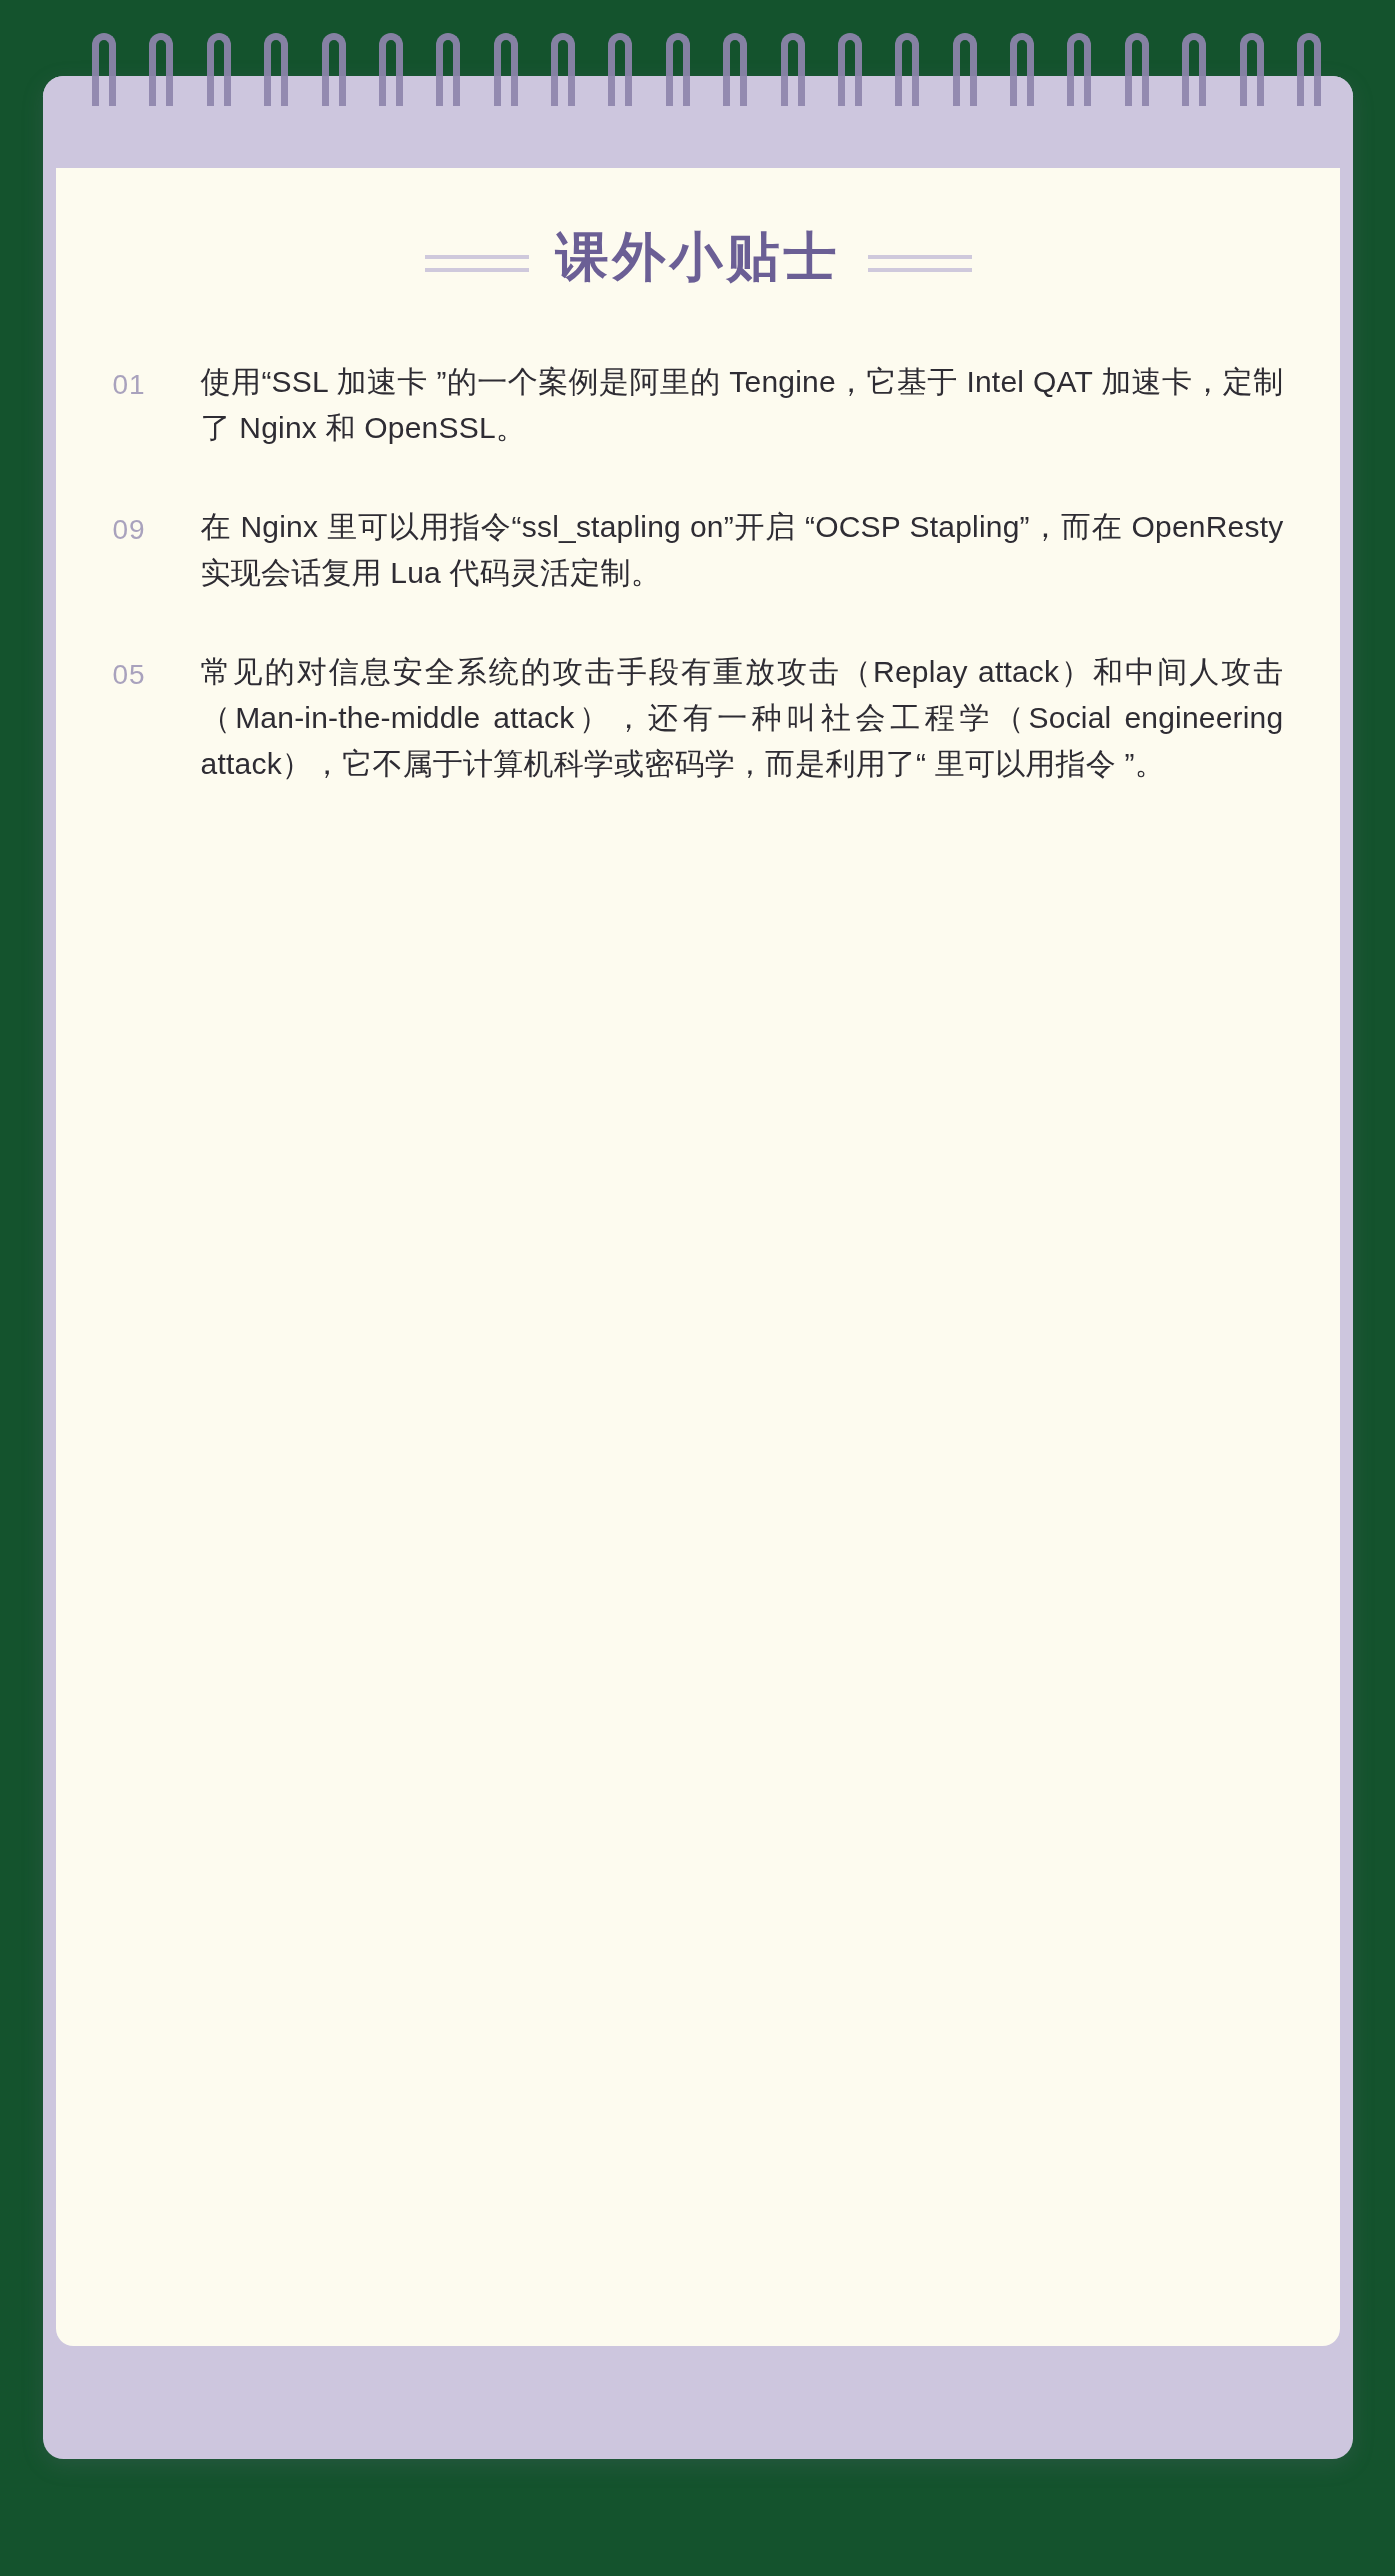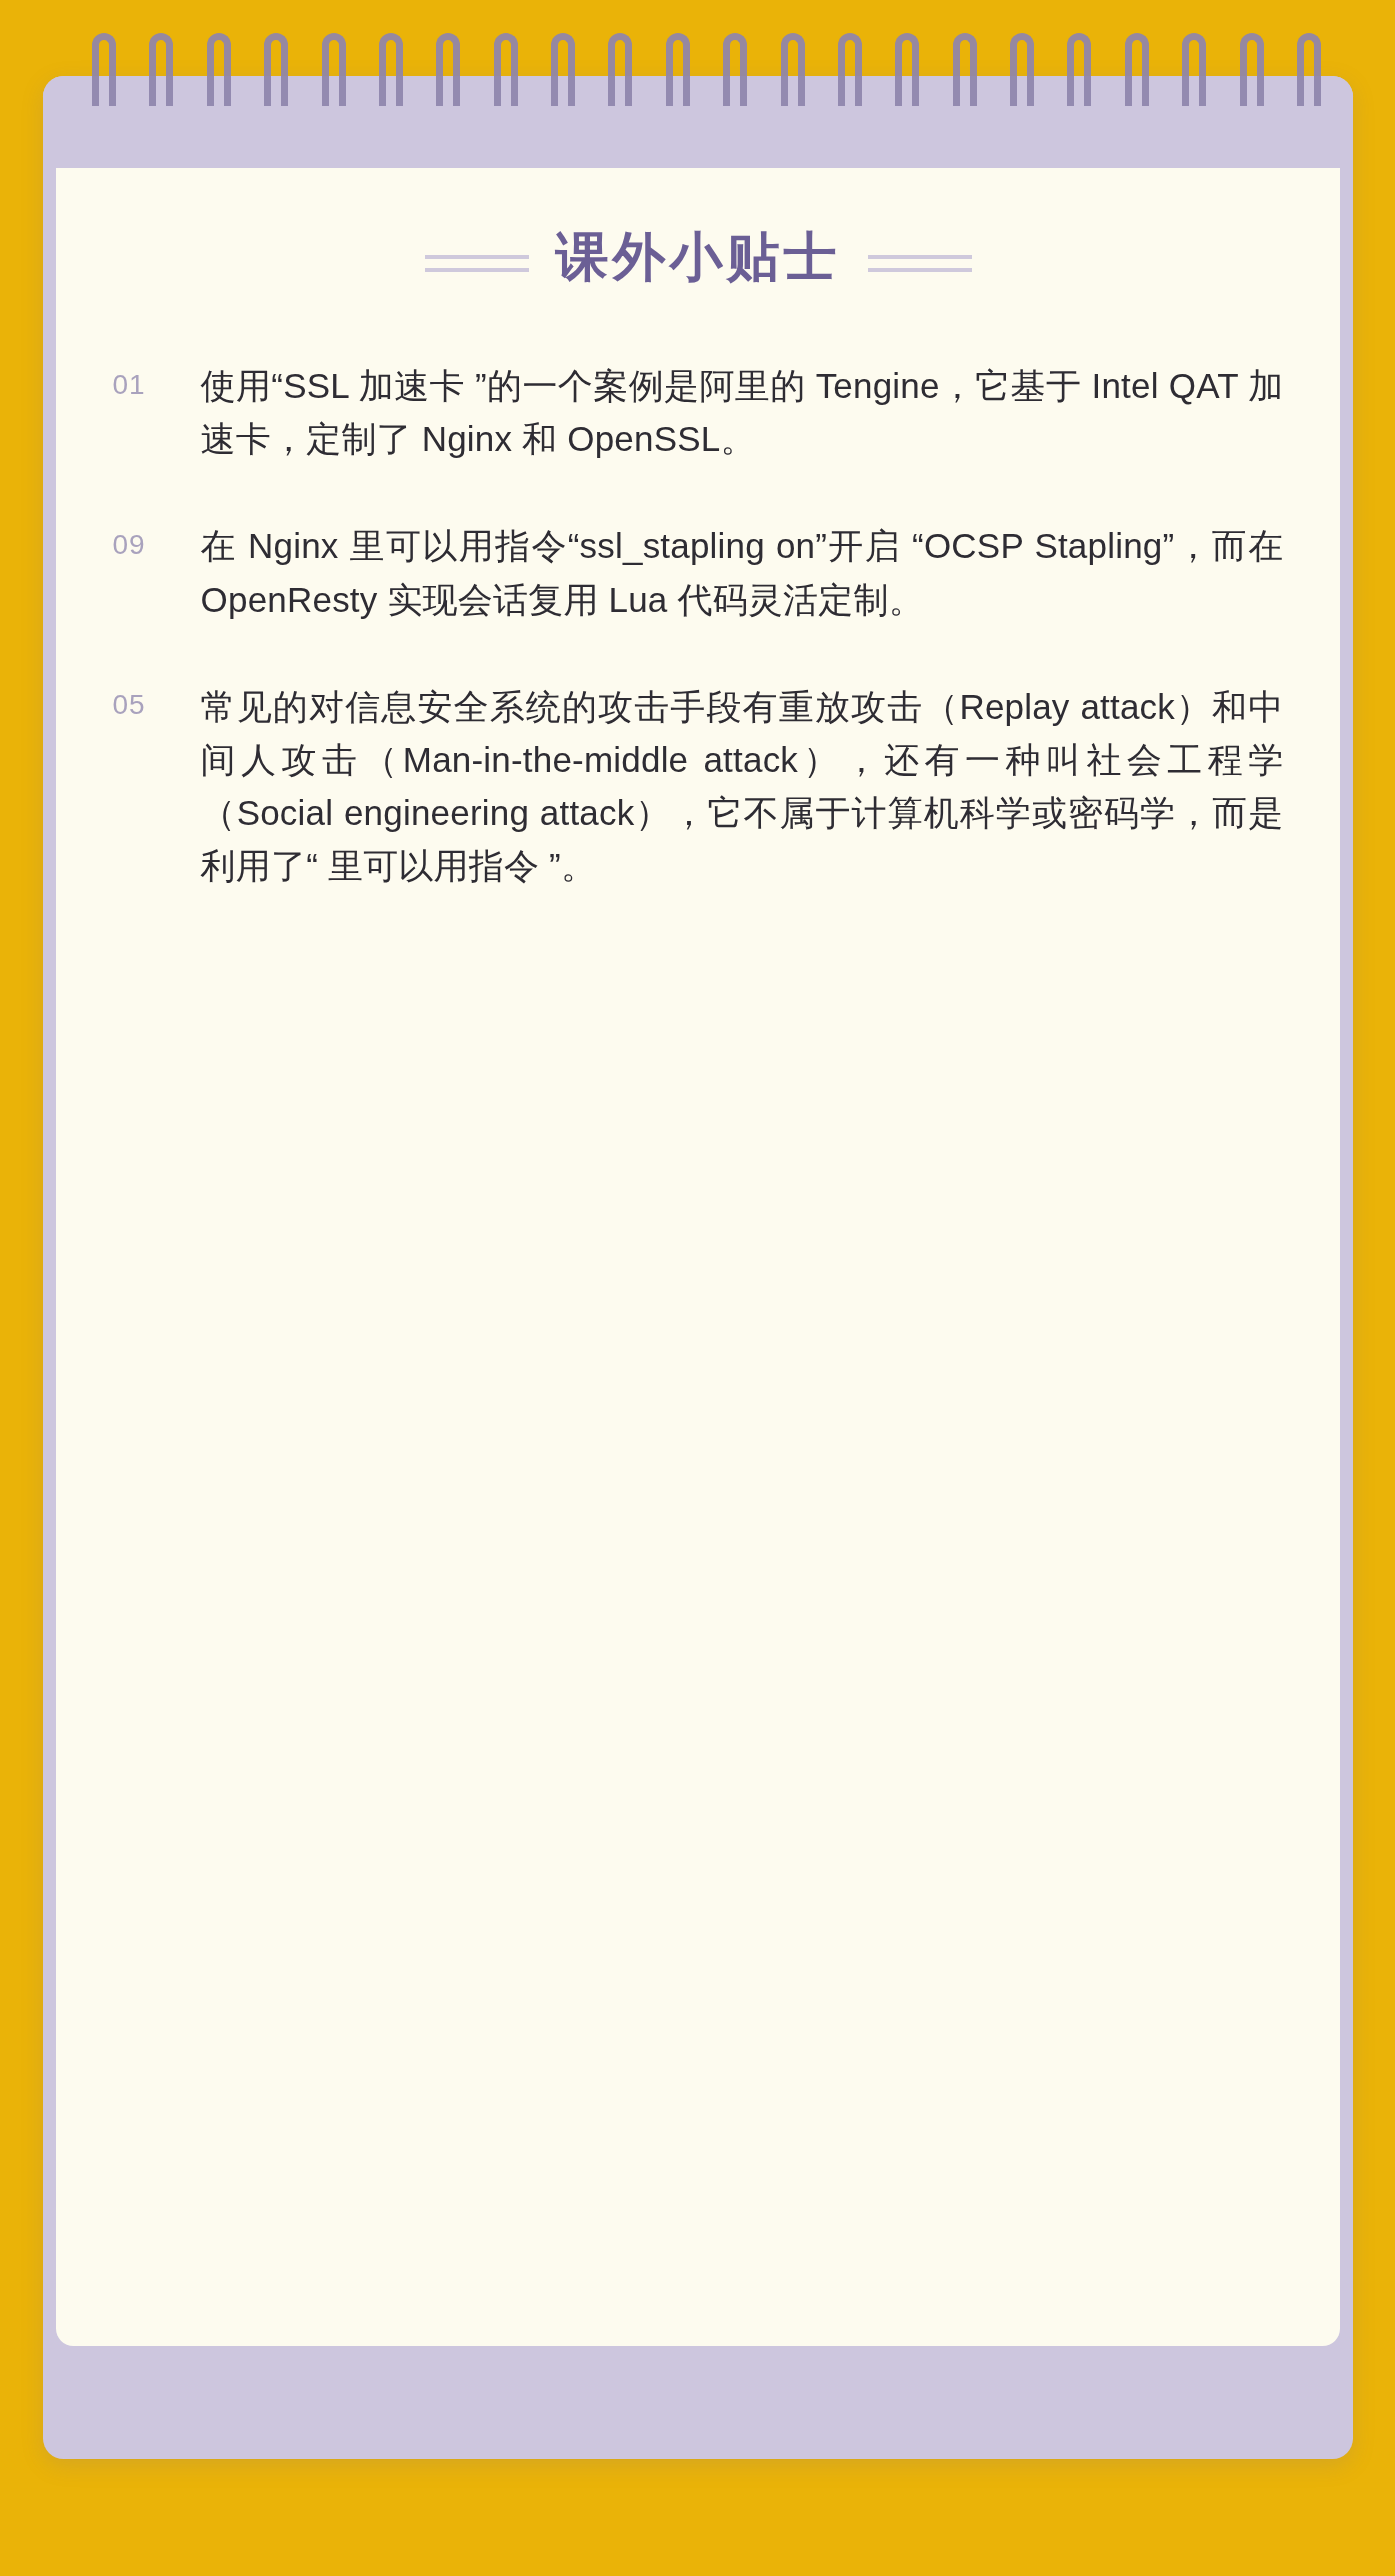--- a/index.html
+++ b/index.html
@@ -11,21 +11,21 @@
     width: 1396px;
     height: 2576px;
     font-family: "Liberation Sans", sans-serif;
     -webkit-font-smoothing: antialiased;
   }
 
   .page {
     position: relative;
     width: 1396px;
     height: 2576px;
-    background: #eab308;
+    background: #14532d;
     box-sizing: border-box;
     padding: 76px 43px 95px 43px;
   }
 
   
   .notebook {
     position: relative;
     width: 1310px;
     min-height: 2383px;
     border-radius: 20.5px;
@@ -119,21 +119,21 @@
     flex: 0 0 auto;
     width: 88px;
     font-size: 28px;
     color: #a9a2bd;
     line-height: 1.52;
     padding-top: 4.7px;
     letter-spacing: 0.8px;
   }
   .tip-body {
     flex: 1 1 auto;
-    font-size: 35px;
+    font-size: 30px;
     line-height: 1.52;
     color: #2e2c33;
     letter-spacing: 0.2px;
     text-align: justify;
   }
 </style>
 </head>
 <body>
 
 <div class="page">

